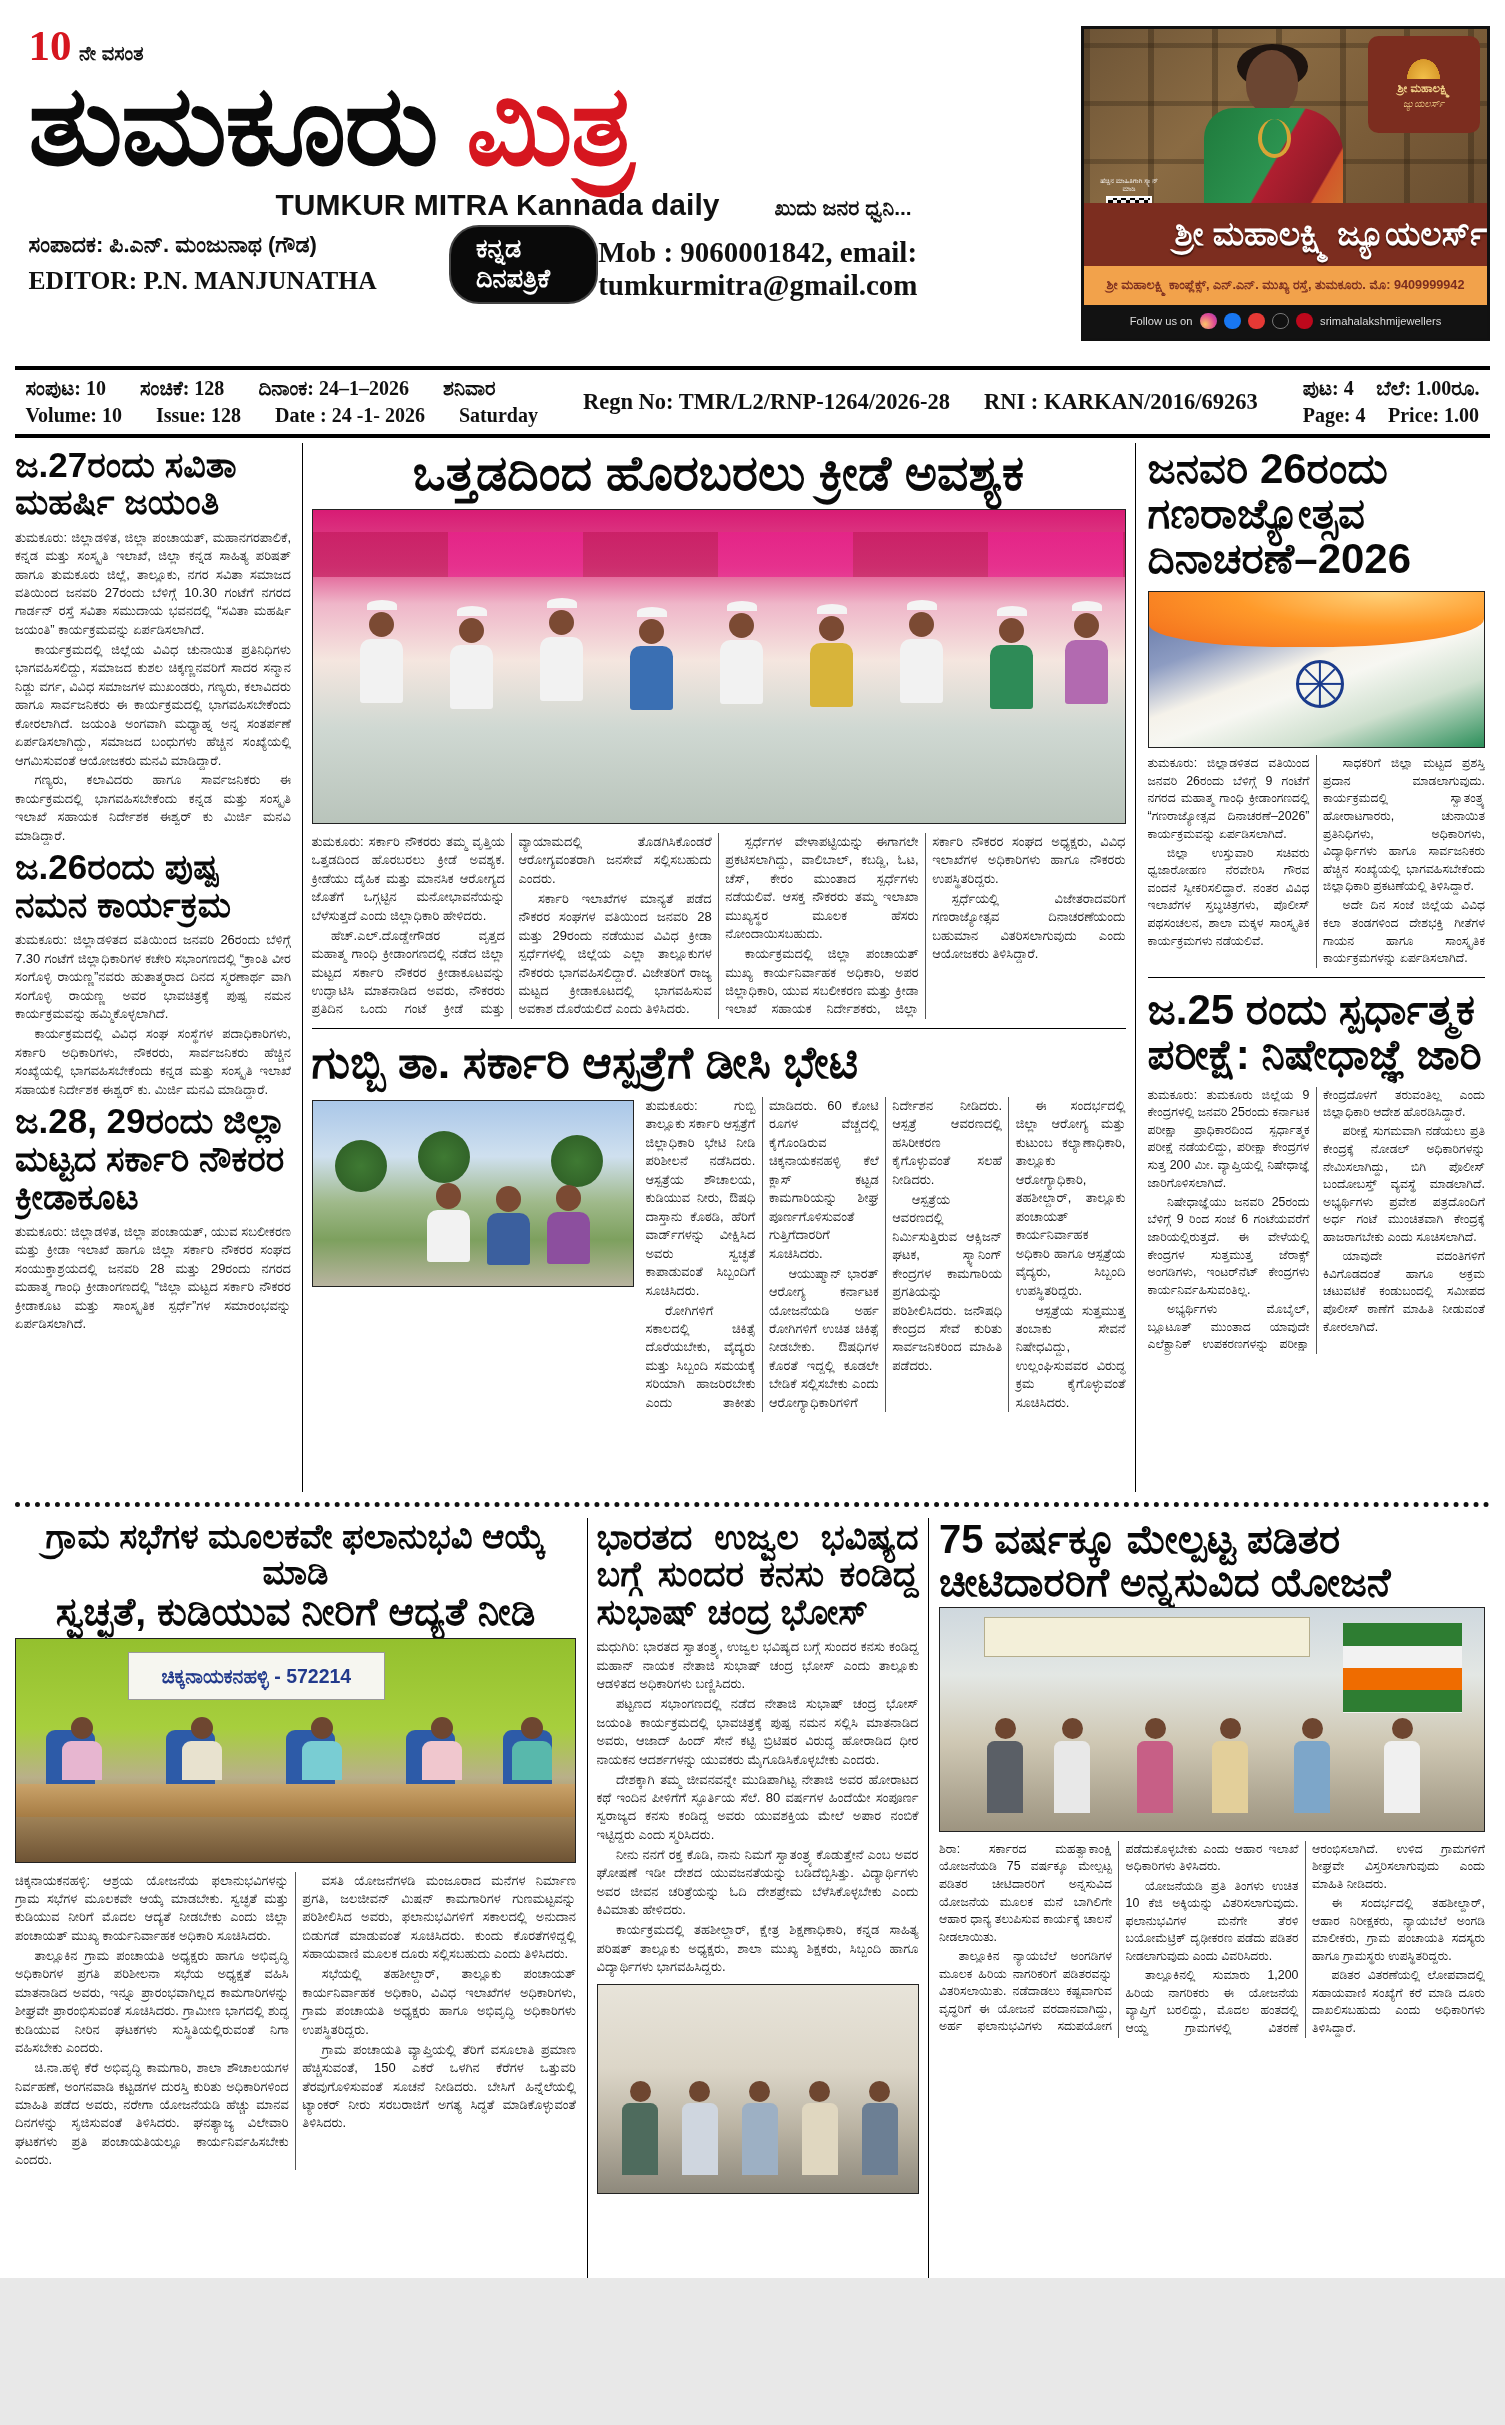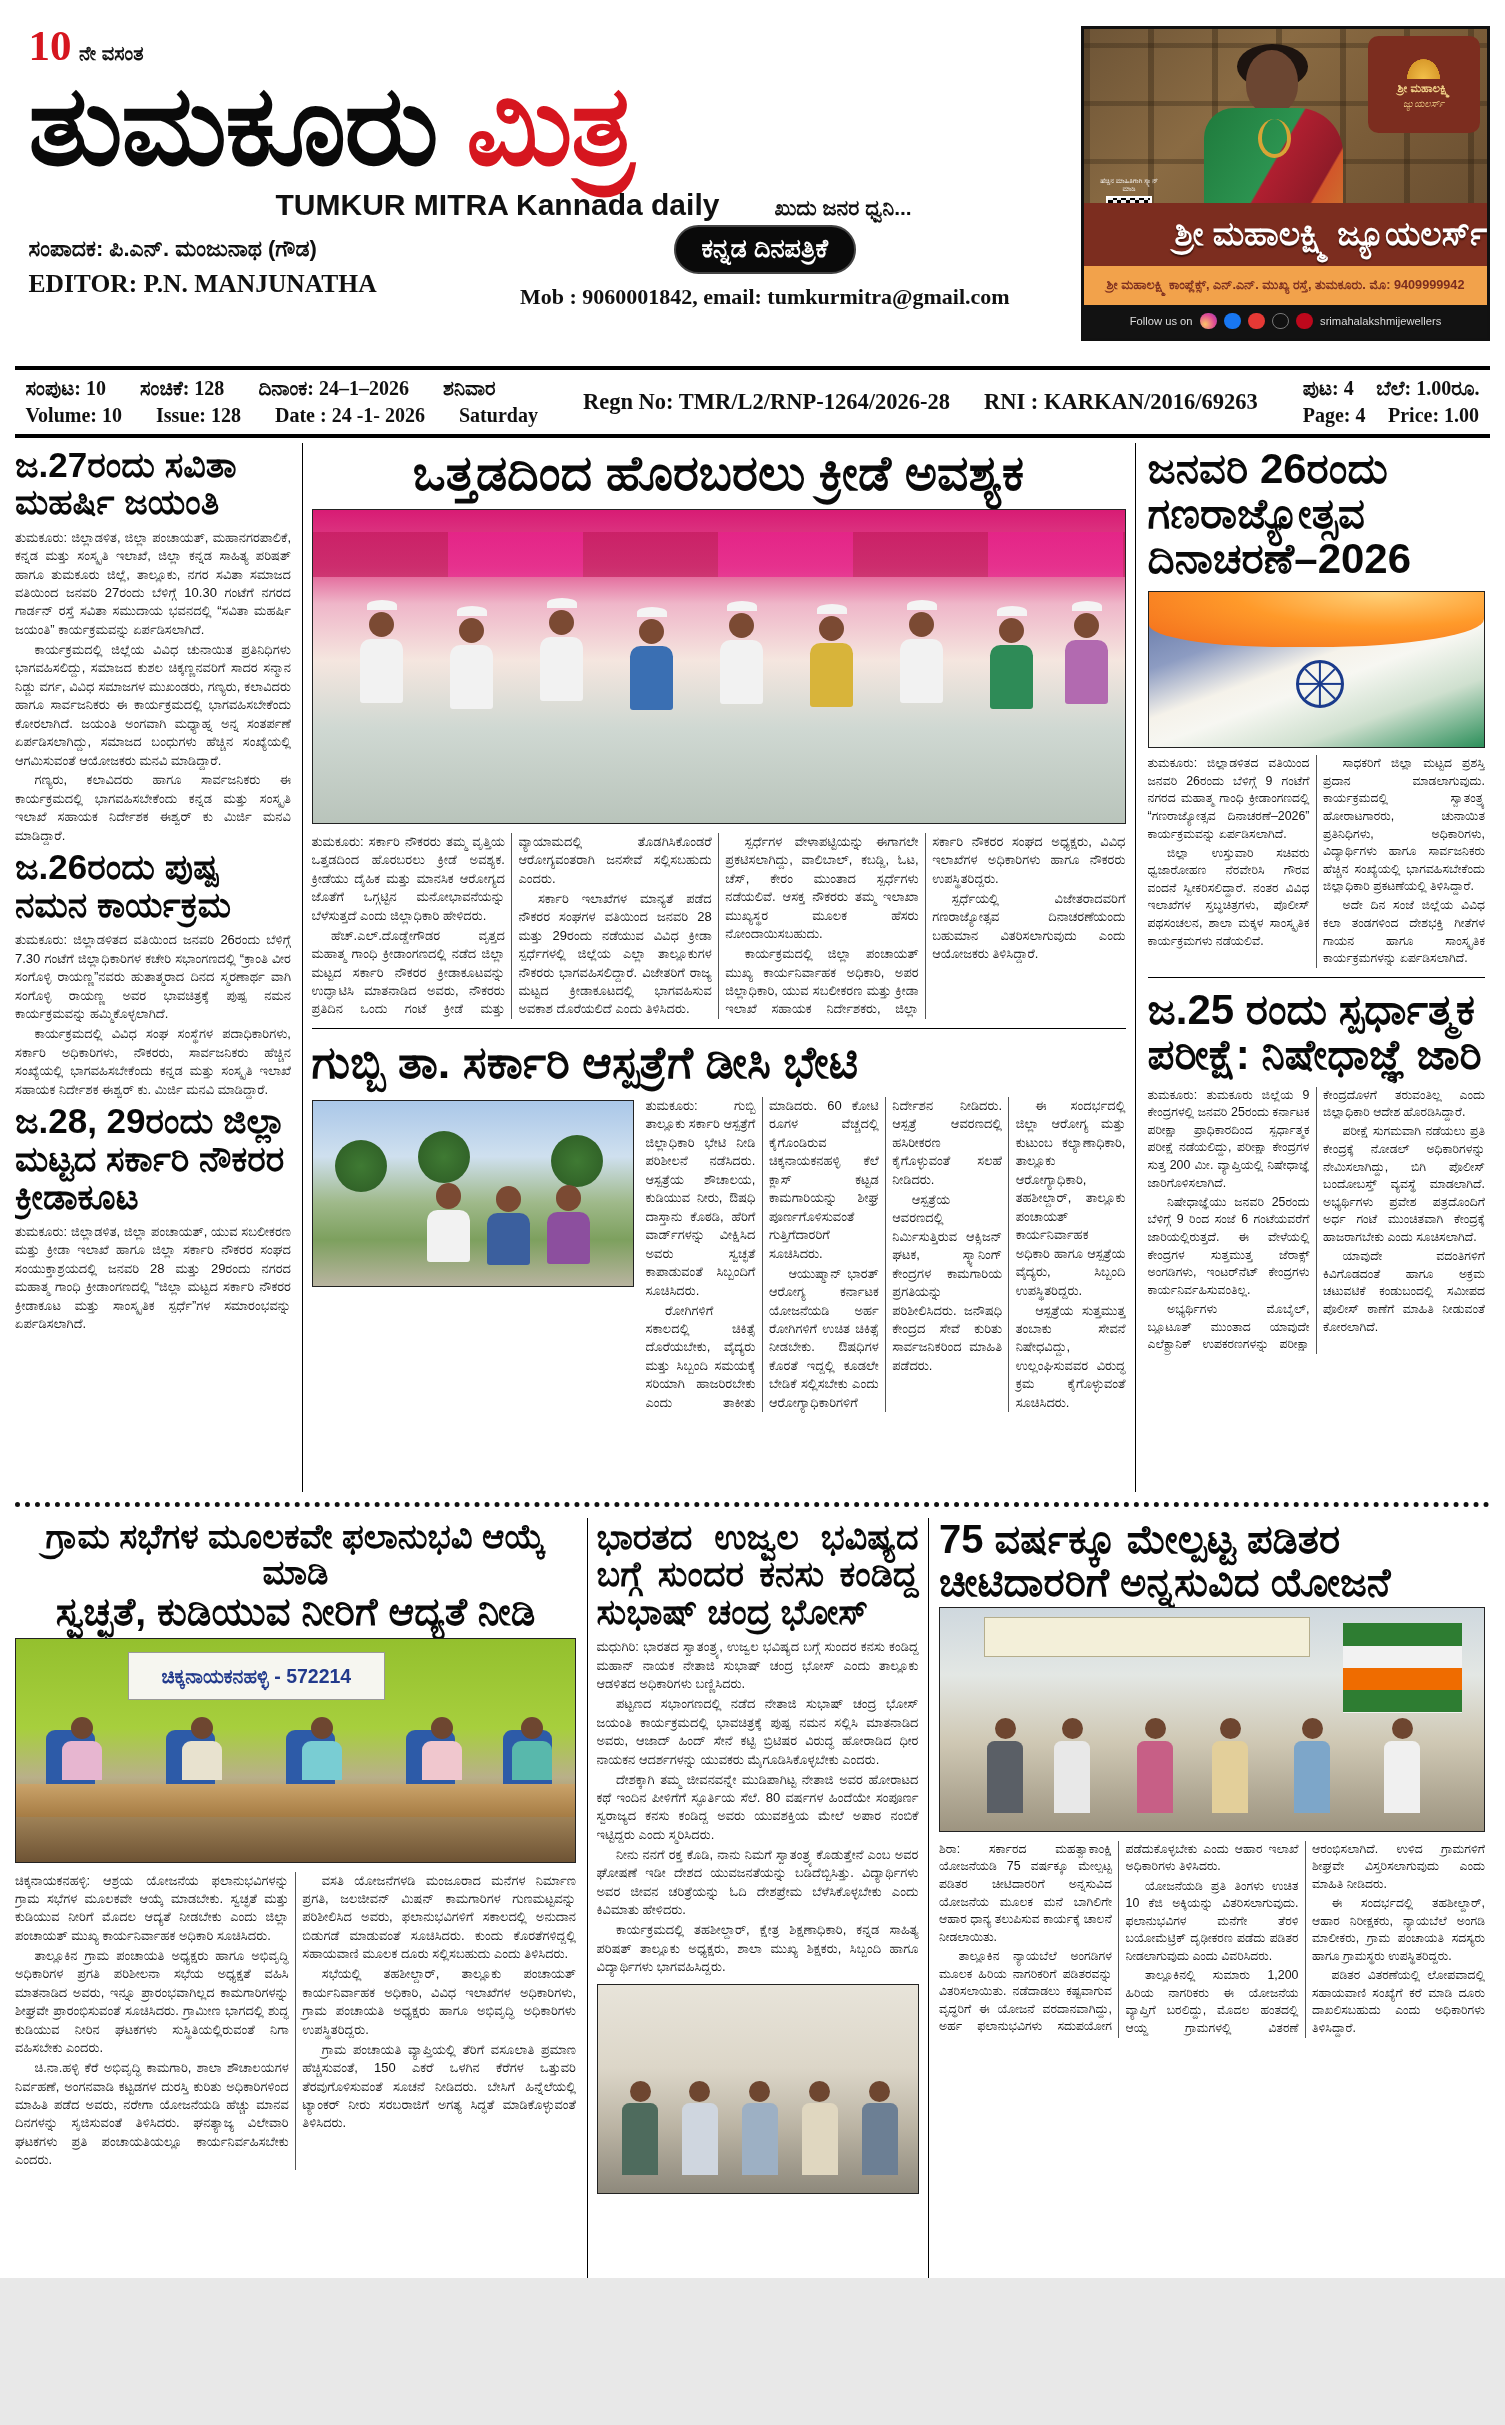--- a/index.html
+++ b/index.html
@@ -20,24 +20,24 @@
     font-size:111px; white-space:nowrap; }
   .masthead .black { color:#0a0a0a; }
   .masthead .red { color:#d6161f; }
   .eng-row { display:flex; align-items:baseline; gap:30px; margin:4.5px 0 0 247px; }
   .eng-title { font-size:30px; font-weight:bold; letter-spacing:0; }
   .tagline { font-size:21px; font-weight:bold;margin-left:25px; }
   .editor-row { display:flex; align-items:center; margin-top:3px; }
   .editor-block { width:420px; }
   .editor-kn { font-size:22px; font-weight:bold; }
   .editor-en { font-size:25.5px; font-weight:bold; font-family:"Liberation Serif","DejaVu Serif",serif; margin-top:7.5px; }
-  .badge-wrap { flex:1; display:flex; flex-direction:column; align-items:center; }
+  .badge-wrap { flex:1; display:flex; flex-direction:row; align-items:center; }
   .kn-badge { background:#0a0a0a; color:#fff; font-size:25.5px; font-weight:bold;
     padding:7.5px 25.5px; border-radius:30px; border:2.2px solid #444; }
-  .mob-line { font-size:22px; font-weight:bold; margin-top:10.5px; font-family:"Liberation Serif","DejaVu Serif",serif; }
+  .mob-line { font-size:29px; font-weight:bold; margin-top:10.5px; font-family:"Liberation Serif","DejaVu Serif",serif; }
 
   
   .ad { width:409px; height:315px; flex:0 0 409px; border:3px solid #111; position:relative; overflow:hidden;
     background:linear-gradient(135deg,#6d5436 0%,#8a6b43 30%,#7a5c38 55%,#5d452c 100%); margin-top:4.5px; }
   .ad-panels { position:absolute; inset:0;
     background:
       repeating-linear-gradient(90deg, rgba(40,28,14,.35) 0 6px, rgba(0,0,0,0) 6px 64px),
       repeating-linear-gradient(0deg, rgba(40,28,14,.3) 0 4.5px, rgba(0,0,0,0) 4.5px 58px); }
   .ad-woman { position:absolute; left:90px; top:21px; width:195px; height:202px; }
   .ad-head { position:absolute; left:72px; top:0; width:52px; height:64px; border-radius:50% 50% 45% 45%; background:#6b4632; }

